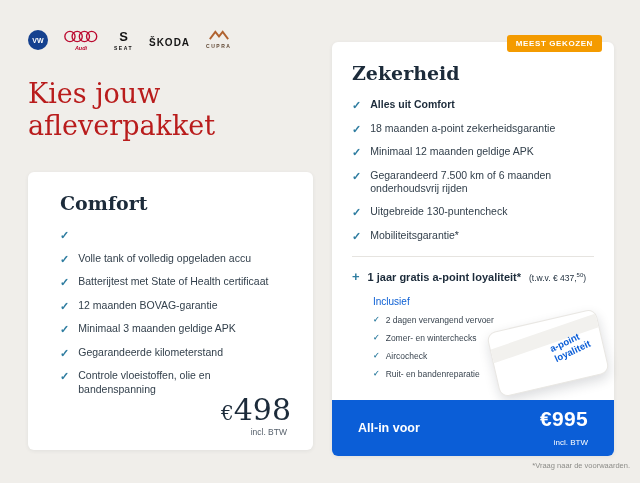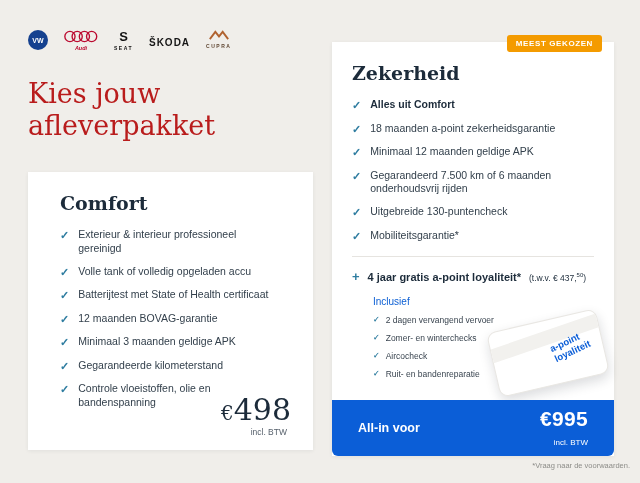--- a/index.html
+++ b/index.html
@@ -30,21 +30,21 @@
   
   .page-title {
     position:absolute; left:28px; top:78px;
     font-family:"DejaVu Serif", serif;
     font-size:27px; font-weight:400;
     color:#b91c1c; line-height:1.18;
   }
 
   
   .card {
-    position:absolute; background:#fff; border-radius:0;
+    position:absolute; background:#fff; border-radius:6px;
     box-shadow:0 1px 4px rgba(30,40,50,.07);
   }
   .card h2 {
     font-family:"DejaVu Serif", serif;
     font-size:19px; font-weight:700; color:#1c2b3a;
     margin-bottom:14px;
   }
   .card ul { list-style:none; }
   .check-item {
     display:flex; gap:9px; margin-bottom:9px;
@@ -148,21 +148,20 @@
 <h1 class="page-title">
   <span>Kies jouw</span><br>
   <span>afleverpakket</span>
 </h1>
 
 <section class="card comfort-card">
   <h2>Comfort</h2>
   <ul>
     <li class="check-item">
         <span class="check">✓</span>
-        <span class="txt">Exterieur &amp; interieur professioneel gereinigd</span>
       </li>
     <li class="check-item">
         <span class="check">✓</span>
         <span class="txt">Volle tank of volledig opgeladen accu</span>
       </li>
     <li class="check-item">
         <span class="check">✓</span>
         <span class="txt">Batterijtest met State of Health certificaat</span>
       </li>
     <li class="check-item">
@@ -215,21 +214,21 @@
     <li class="check-item">
         <span class="check">✓</span>
         <span class="txt">Mobiliteitsgarantie*</span>
       </li>
   </ul>
 
   <hr class="divider">
 
   <div class="loyalty-line">
     <span class="plus">+</span>
-    <span class="loyalty-title">4 jaar gratis a-point loyaliteit*</span>
+    <span class="loyalty-title">1 jaar gratis a-point loyaliteit*</span>
     <span class="loyalty-value"><span>(t.w.v. € 437,</span><sup>50</sup><span>)</span></span>
   </div>
 
   <div class="inclusief">
     <div class="inclusief-label">Inclusief</div>
     <div class="mini-item">
         <span class="mini-check">✓</span>
         <span>2 dagen vervangend vervoer</span>
       </div>
     <div class="mini-item">

